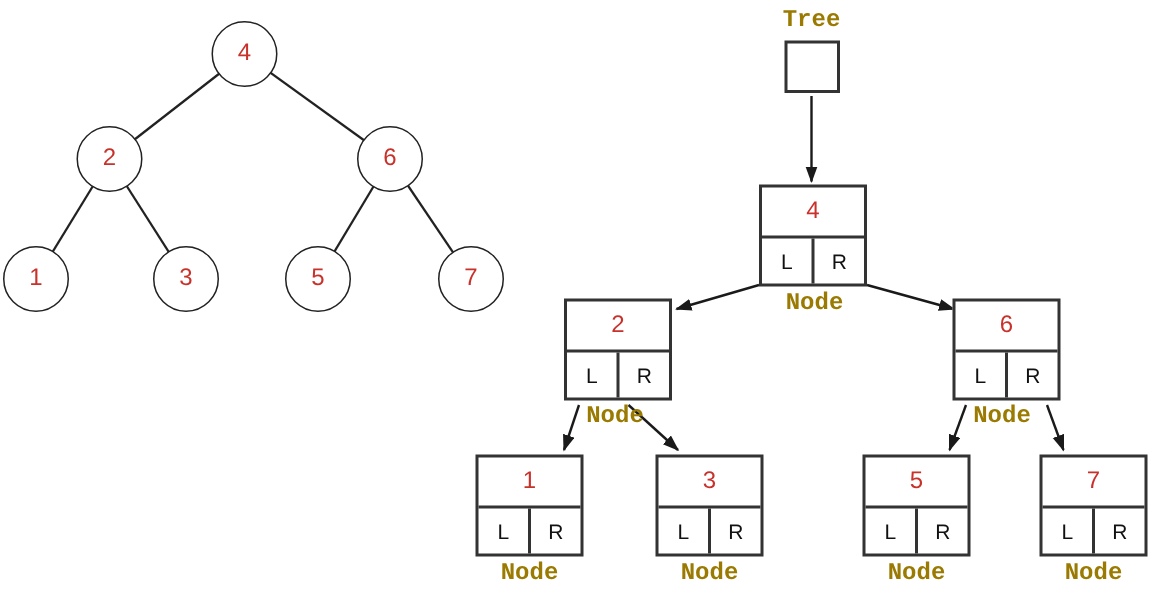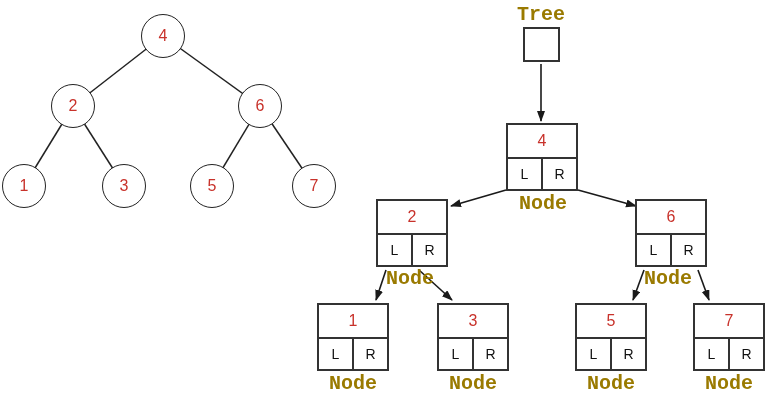--- a/index.html
+++ b/index.html
@@ -35,21 +35,21 @@
   .nodebox .lr{flex:1;display:flex;}
   .nodebox .lr .cell{
     flex:1;box-sizing:border-box;display:flex;align-items:center;justify-content:center;
     color:#111111;font-size:14px;
   }
   .nodebox .lr .cell.left{border-right:2px solid #333333;}
 
   .caption{
     position:absolute;z-index:2;transform:translateX(-50%);
     font-family:"Liberation Mono",monospace;font-weight:bold;
-    font-size:20px;line-height:1;color:#9a7a00;white-space:nowrap;
+    font-size:16px;line-height:1;color:#9a7a00;white-space:nowrap;
   }
 </style>
 </head>
 <body>
 
 <div class="stage">
 
   <svg class="layer" width="767" height="402" viewBox="0 0 767 402">
     <defs>
       <marker id="ah" markerUnits="userSpaceOnUse" markerWidth="12" markerHeight="10" refX="10" refY="4" orient="auto">

